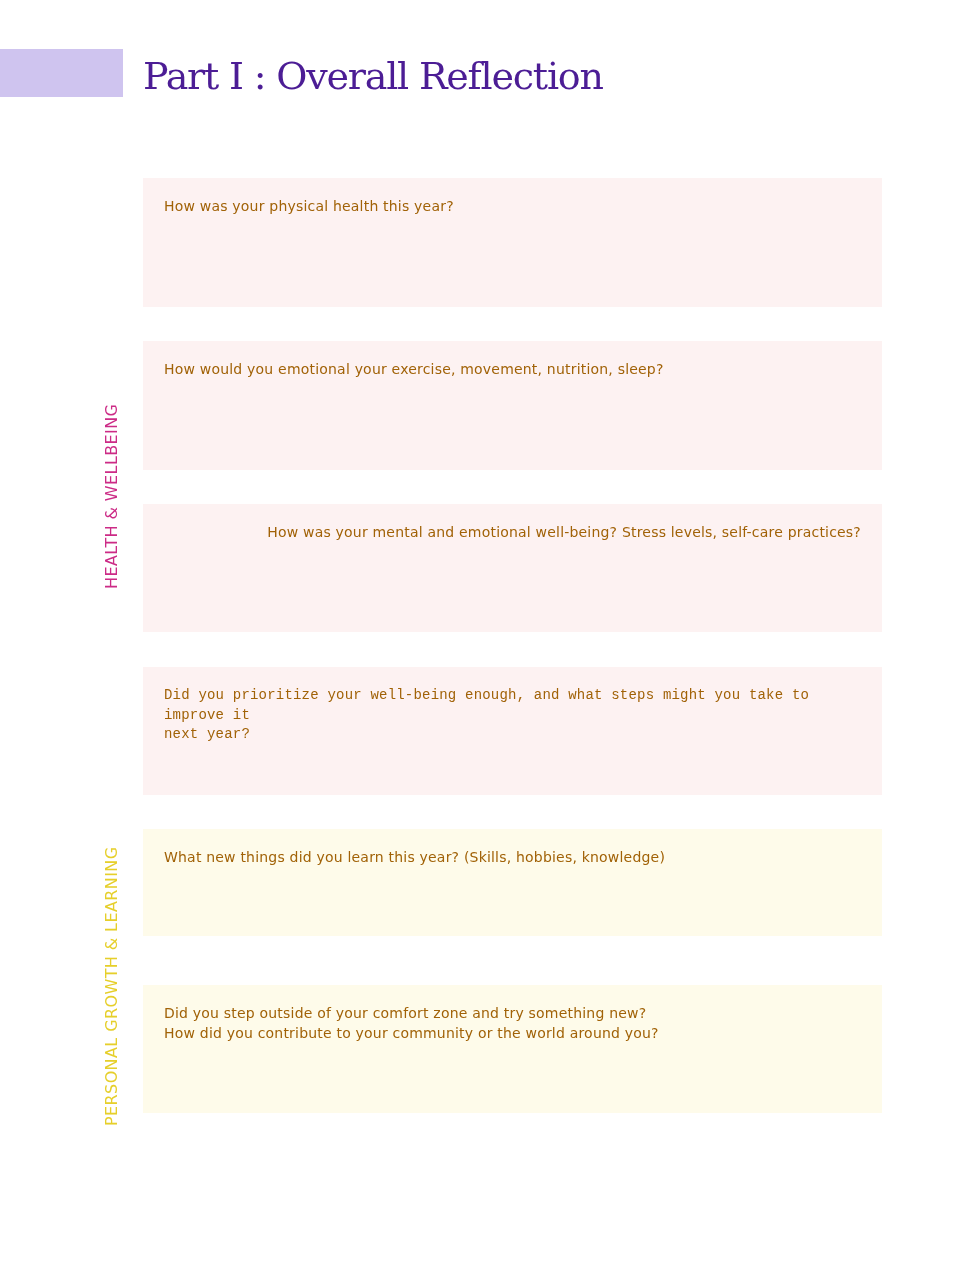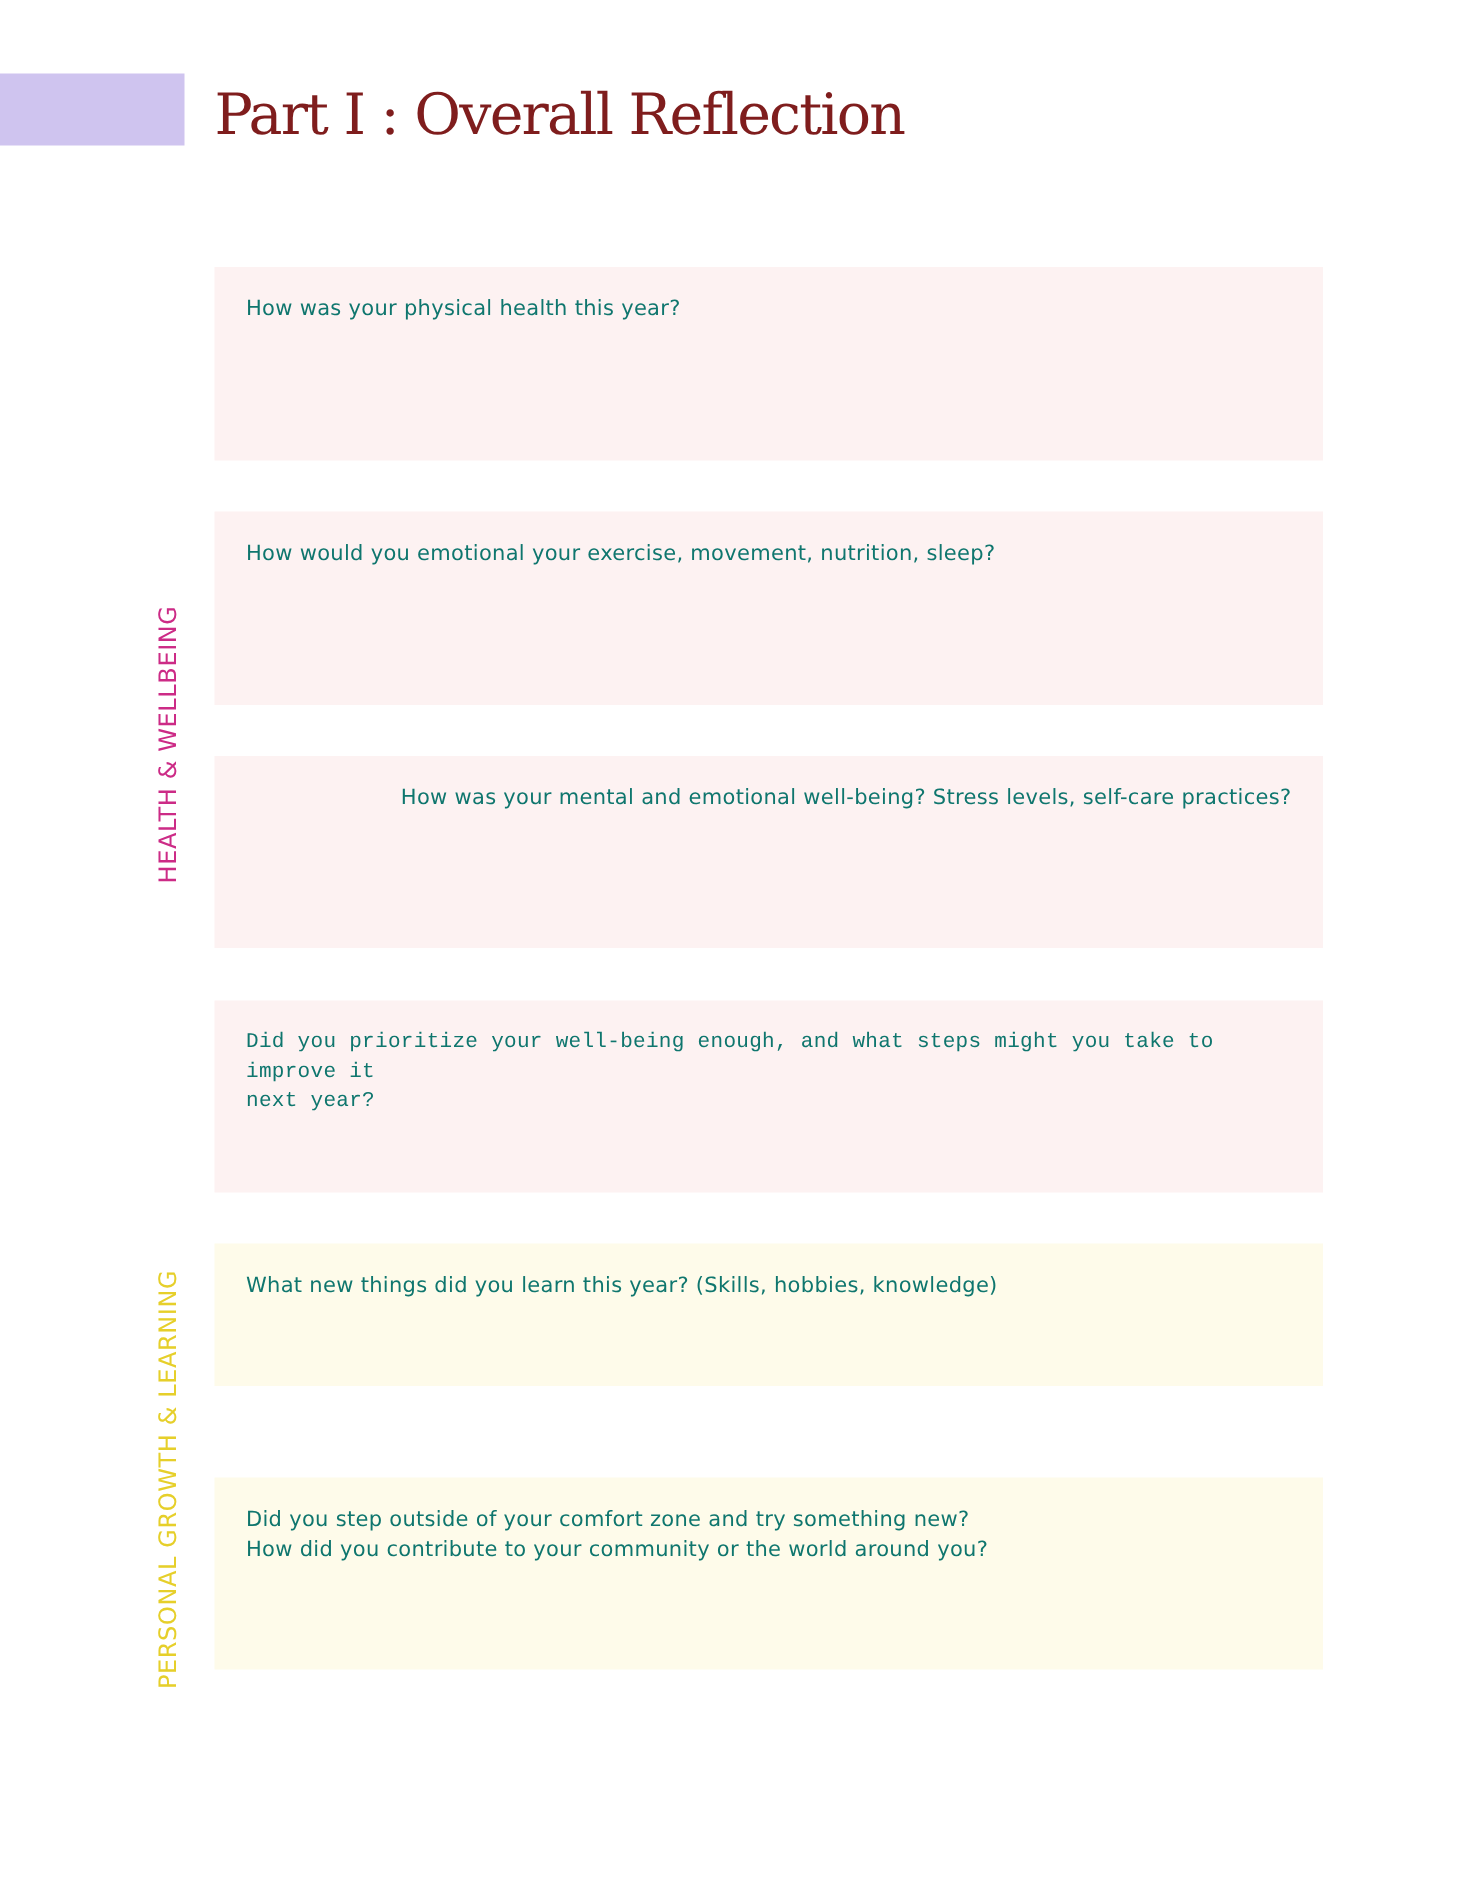--- a/index.html
+++ b/index.html
@@ -7,25 +7,25 @@
     width: 980px; height: 1269px; background: #ffffff; position: relative; overflow: hidden;
     font-family: "DejaVu Sans", sans-serif;
   }
   .accent-bar {
     position: absolute; left: 0; top: 49px; width: 123px; height: 48px;
     background: #cfc4ef;
   }
   .page-title {
     position: absolute; left: 143px; top: 50px; margin: 0;
     font-family: "DejaVu Serif", serif; font-weight: normal;
-    font-size: 38px; letter-spacing: -1.2px; color: #7f1d1d; line-height: 52px;
+    font-size: 38px; letter-spacing: -1.2px; color: #4c1d95; line-height: 52px;
   }
   .box {
     position: absolute; left: 143px; width: 739px; box-sizing: border-box;
-    padding: 19px 21px; font-size: 14px; line-height: 19.5px; color: #0f766e;
+    padding: 19px 21px; font-size: 14px; line-height: 19.5px; color: #a16207;
     letter-spacing: 0.2px;
   }
   .box.pink { background: #fdf2f2; }
   .box.yellow { background: #fefbea; }
   .section-label {
     position: absolute; transform: rotate(-90deg); transform-origin: left top;
     font-size: 16px; letter-spacing: 0.4px; white-space: nowrap;
     font-family: "DejaVu Sans", sans-serif;
   }
   .q-text { white-space: pre-line; }
@@ -45,19 +45,19 @@
 <div class="box pink" style="top:341px; height:129px;">
   <div class="q-text">How would you emotional your exercise, movement, nutrition, sleep?</div>
 </div>
 <div class="box pink" style="top:504px; height:128px;text-align:right;">
   <div class="q-text">How was your mental and emotional well-being? Stress levels, self-care practices?</div>
 </div>
 <div class="box pink" style="top:667px; height:128px;font-family:Liberation Mono, monospace;">
   <div class="q-text">Did you prioritize your well-being enough, and what steps might you take to improve it
 next year?</div>
 </div>
-<div class="box yellow" style="top:829px; height:95px;">
+<div class="box yellow" style="top:829px; height:107px;">
   <div class="q-text">What new things did you learn this year? (Skills, hobbies, knowledge)</div>
 </div>
 <div class="box yellow" style="top:985px; height:128px;">
   <div class="q-text">Did you step outside of your comfort zone and try something new?
 How did you contribute to your community or the world around you?</div>
 </div>
 
 </body></html>

